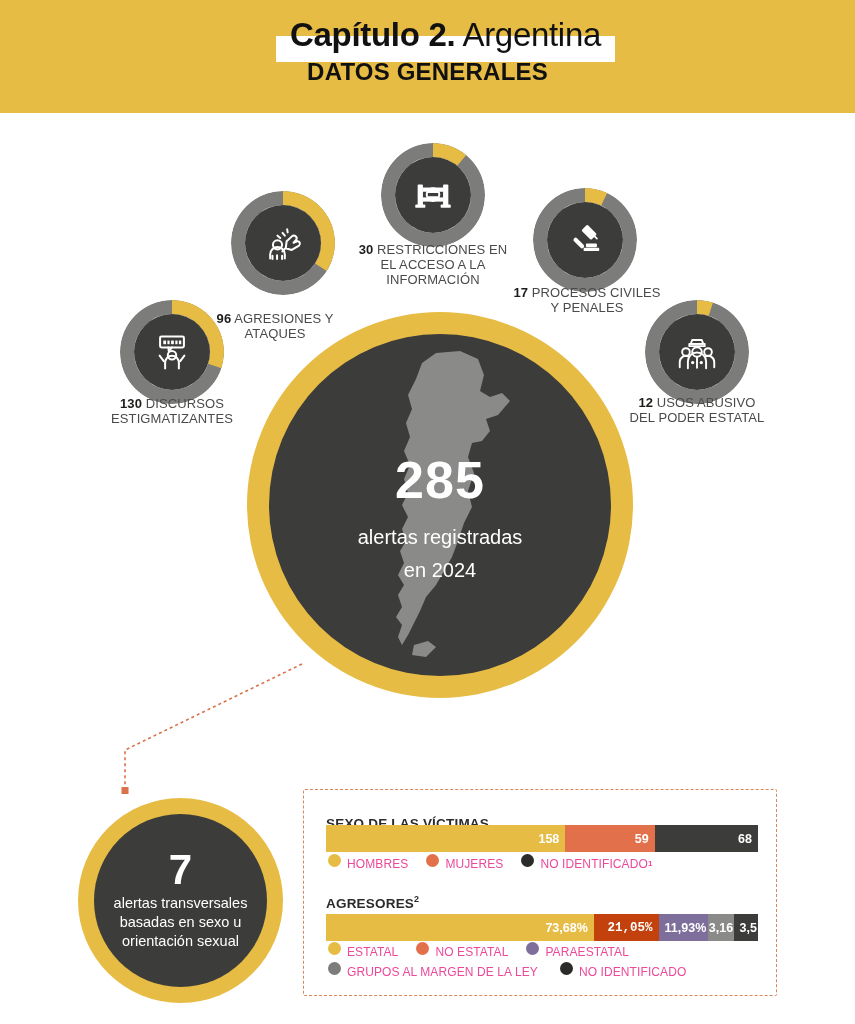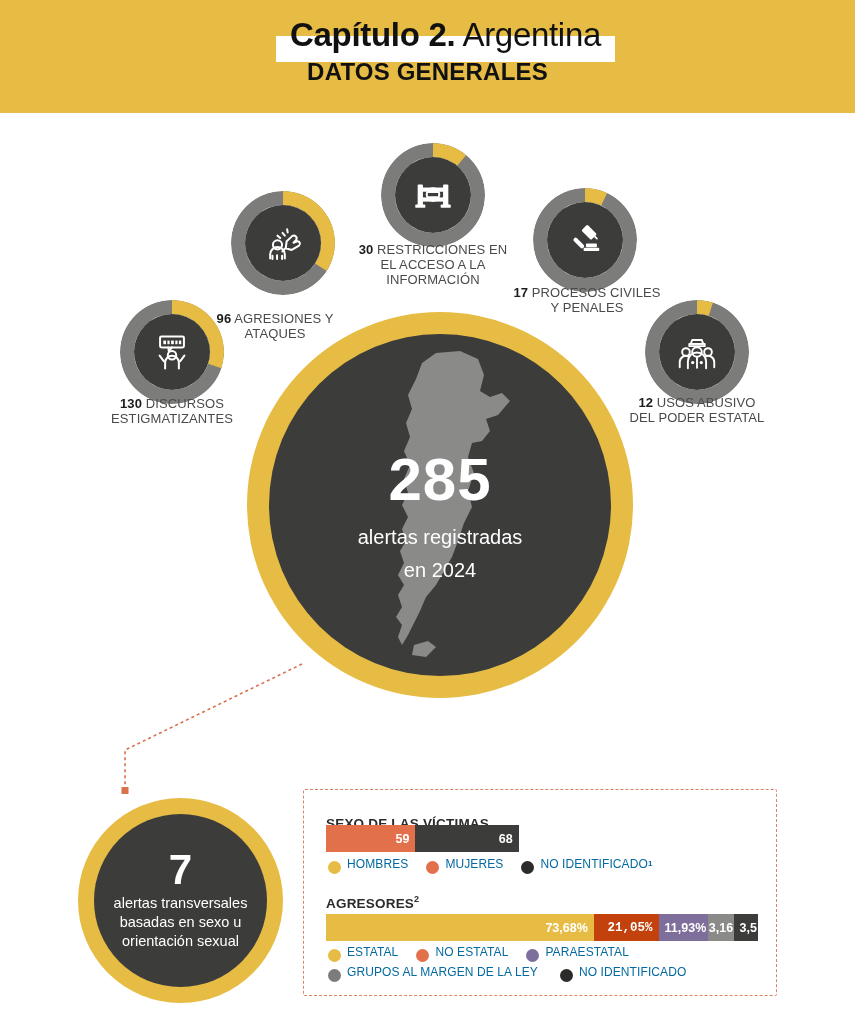--- a/index.html
+++ b/index.html
@@ -70,21 +70,21 @@
   .main-map {
     position: absolute; left: 50%; top: 50%;
     transform: translate(-50%, -50%);
   }
   .main-text {
     position: absolute; left: 0; top: 0; width: 342px; height: 342px;
     display: flex; flex-direction: column;
     align-items: center; justify-content: center;
     color: #ffffff; text-align: center;
   }
-  .main-number { font-size: 60px; font-weight: bold; line-height: 74px; letter-spacing: 1px; margin-top: 20px; }
+  .main-number { font-size: 52px; font-weight: bold; line-height: 74px; letter-spacing: 1px; margin-top: 20px; }
   .main-sub { font-size: 20px; line-height: 33px; font-weight: normal; margin-top: 4px; }
 
   
   .connector { position: absolute; left: 95px; top: 640px; }
 
   
   .seven-circle {
     position: absolute; left: 78px; top: 798px;
     width: 205px; height: 205px; border-radius: 50%;
     background: #E7BC44;
@@ -115,22 +115,22 @@
   .bar {
     position: absolute; display: flex; height: 27px; overflow: hidden;
   }
   .seg {
     display: flex; align-items: center; justify-content: flex-end;
     color: #fff; font-size: 12.5px; font-weight: bold;
     padding-right: 6px; white-space: nowrap; overflow: hidden;
   }
   .legend { position: absolute; display: flex; flex-wrap: wrap; }
   .leg-item {
-    display: flex; align-items: flex-end; margin-right: 18px;
-    font-size: 12px; color: #0369a1; letter-spacing: 0.1px;
+    display: flex; align-items: flex-start; margin-right: 18px;
+    font-size: 12px; color: #ec4899; letter-spacing: 0.1px;
     line-height: 20px; white-space: nowrap;
   }
   .leg-item sup { font-size: 8px; font-weight: bold; }
   .dot {
     width: 13px; height: 13px; border-radius: 50%;
     margin-right: 6px; flex: 0 0 auto;
   }
 </style>
 </head>
 <body>
@@ -314,20 +314,23 @@
       <div class="seven-sub" style="margin-top:0;">basadas en sexo u</div>
       <div class="seven-sub" style="margin-top:0;">orientación sexual</div>
     </div>
   </div>
 
   <div class="panel">
 
     <div class="panel-title" style="left:22px; top:14px;margin-top:12px;">SEXO DE LAS VÍCTIMAS</div>
 
     <div class="bar" style="left:22px; top:35px; width:432px;">
+      <div class="seg" style="width:55.4%; background:#E7BC44;">
+        <span>158</span>
+      </div>
       <div class="seg" style="width:20.7%; background:#E2714B;">
         <span>59</span>
       </div>
       <div class="seg" style="width:23.9%; background:#3C3C3B;padding-left:36px;">
         <span>68</span>
       </div>
     </div>
 
     <div class="legend" style="left:24px; top:64px; width:440px;">
       <div class="leg-item">

